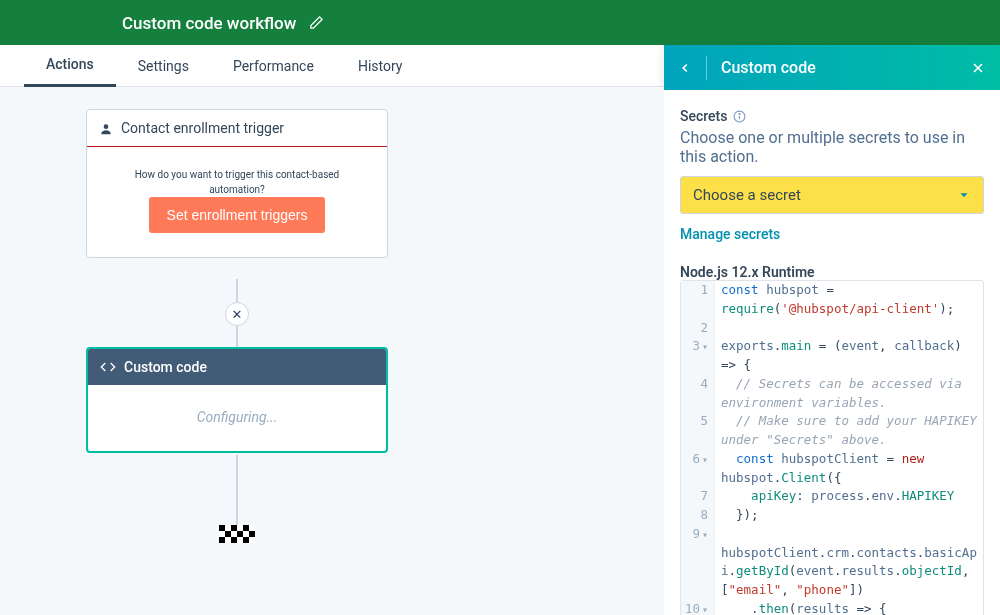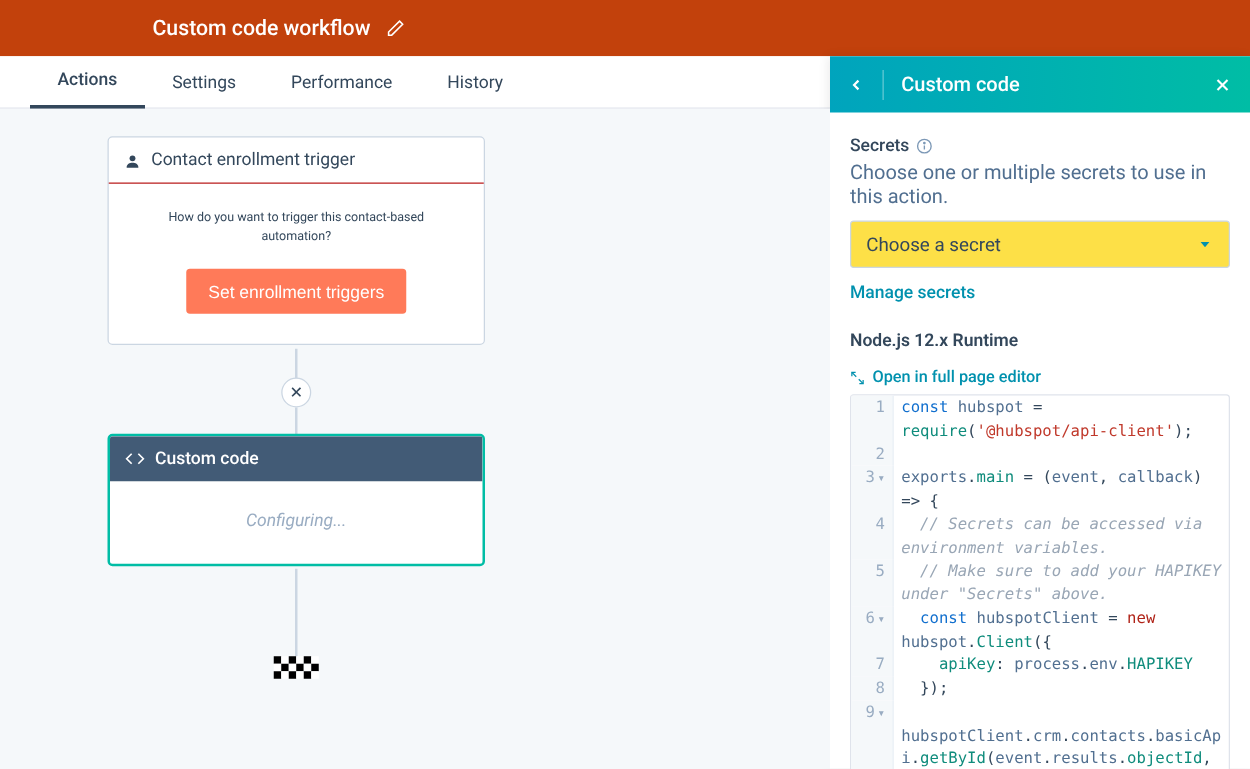--- a/index.html
+++ b/index.html
@@ -1,31 +1,31 @@
 <!DOCTYPE html>
 <html><head>
 <meta charset="utf-8">
 <style>
   * { box-sizing: border-box; margin: 0; padding: 0; }
   body { font-family: -apple-system, BlinkMacSystemFont, "Segoe UI", Roboto, Helvetica, Arial, sans-serif; font-size: 14px; color: #33475b; background: #f5f8fa; width: 1000px; height: 615px; overflow: hidden; }
   .app { display: flex; flex-direction: column; height: 615px; }
-  .topbar { background: #c2410c; color: #fff; height: 45px; display: flex; align-items: center; padding: 0 20px 0 122px; gap: 13px; }
+  .topbar { background: #15803d; color: #fff; height: 45px; display: flex; align-items: center; padding: 0 20px 0 122px; gap: 13px; }
   .topbar .title { font-size: 17px; font-weight: 500; }
   .topbar .edit { cursor: pointer; }
   .main { flex: 1; display: flex; min-height: 0; }
   .left { flex: 1; display: flex; flex-direction: column; min-width: 0; }
   .tabs { background: #fff; border-bottom: 1px solid #dfe3eb; height: 42px; display: flex; align-items: center; padding-left: 24px; gap: 0; }
   .tab { padding: 0 22px; height: 42px; line-height: 42px; color: #33475b; cursor: pointer; font-size: 14px; }
   .tab.active { border-bottom: 3px solid #33475b; font-weight: 500; line-height: 39px; height: 42px; }
   .canvas { flex: 1; position: relative; background: #f5f8fa; overflow: hidden; }
   .node-trigger { position: absolute; left: 86px; top: 22px; width: 302px; background: #fff; border: 1px solid #cbd6e2; border-radius: 4px; }
   .node-trigger-head { display: flex; align-items: flex-end; gap: 8px; padding: 10px 12px; border-bottom: 1px solid #b91c1c; color: #33475b; }
   .node-trigger-body { padding: 20px 22px 24px; text-align: center; }
   .node-trigger-body .q { color: #33475b; font-size: 10px; line-height: 1.5; }
-  .btn-primary { display: inline-block; margin-top: 18px; background: #ff7a59; color: #fff; border: none; border-radius: 3px; padding: 10px 18px; font-size: 14px; font-weight: 500; cursor: pointer; }
+  .btn-primary { display: inline-block; background: #ff7a59; color: #fff; border: none; border-radius: 3px; padding: 10px 18px; font-size: 14px; font-weight: 500; cursor: pointer; }
   .connector1 { position: absolute; left: 236px; top: 192px; width: 2px; height: 26px; background: #cbd6e2; }
   .close-circle { position: absolute; left: 225px; top: 215px; width: 24px; height: 24px; border-radius: 50%; background: #fff; border: 1px solid #cbd6e2; display: flex; align-items: center; justify-content: center; font-size: 13px; color: #33475b; cursor: pointer; }
   .connector2 { position: absolute; left: 236px; top: 239px; width: 2px; height: 22px; background: #cbd6e2; }
   .node-code { position: absolute; left: 86px; top: 260px; width: 302px; border: 2px solid #00bda5; border-radius: 4px; overflow: hidden; background: #fff; }
   .node-code-head { background: #425b76; color: #fff; display: flex; align-items: center; gap: 8px; padding: 10px 12px; font-weight: 500; }
   .node-code-body { padding: 24px 12px 26px; text-align: center; color: #99acc2; font-style: italic; }
   .connector3 { position: absolute; left: 236px; top: 368px; width: 2px; height: 70px; background: #cbd6e2; }
   .finish { position: absolute; left: 219px; top: 438px; width: 36px; height: 18px; display: grid; grid-template-columns: repeat(6,6px); grid-template-rows: repeat(3,6px); }
   .finish div { width: 6px; height: 6px; }
   .finish .b { background: #000; } .finish .w { background: #fff; }
@@ -173,31 +173,20 @@
           <span>
             <svg width="14" height="14" viewBox="0 0 24 24" fill="#0091ae">
                 <polygon points="6 9 18 9 12 16"></polygon>
               </svg>
           </span>
         </div>
         <div class="link manage">Manage secrets</div>
 
         <div class="runtime">Node.js 12.x Runtime</div>
 
-        <div class="openfull">
-          <span>
-            <svg width="12" height="12" viewBox="0 0 24 24" fill="none" stroke="#0091ae" stroke-width="2">
-                <polyline points="9 3 3 3 3 9"></polyline>
-                <polyline points="15 21 21 21 21 15"></polyline>
-                <line x1="3" y1="3" x2="10" y2="10"></line>
-                <line x1="21" y1="21" x2="14" y2="14"></line>
-              </svg>
-          </span>
-          <span>Open in full page editor</span>
-        </div>
 
         <div class="editor" id="editor">
             <div class="editor-row">
               <div class="gutter">1</div>
               <div class="codecol"><span class="kw">const</span> <span class="obj">hubspot</span> = <span class="prop">require</span>(<span class="str">'@hubspot/api-client'</span>);</div>
             </div>
             <div class="editor-row">
               <div class="gutter">2</div>
               <div class="codecol">&nbsp;</div>
             </div>

